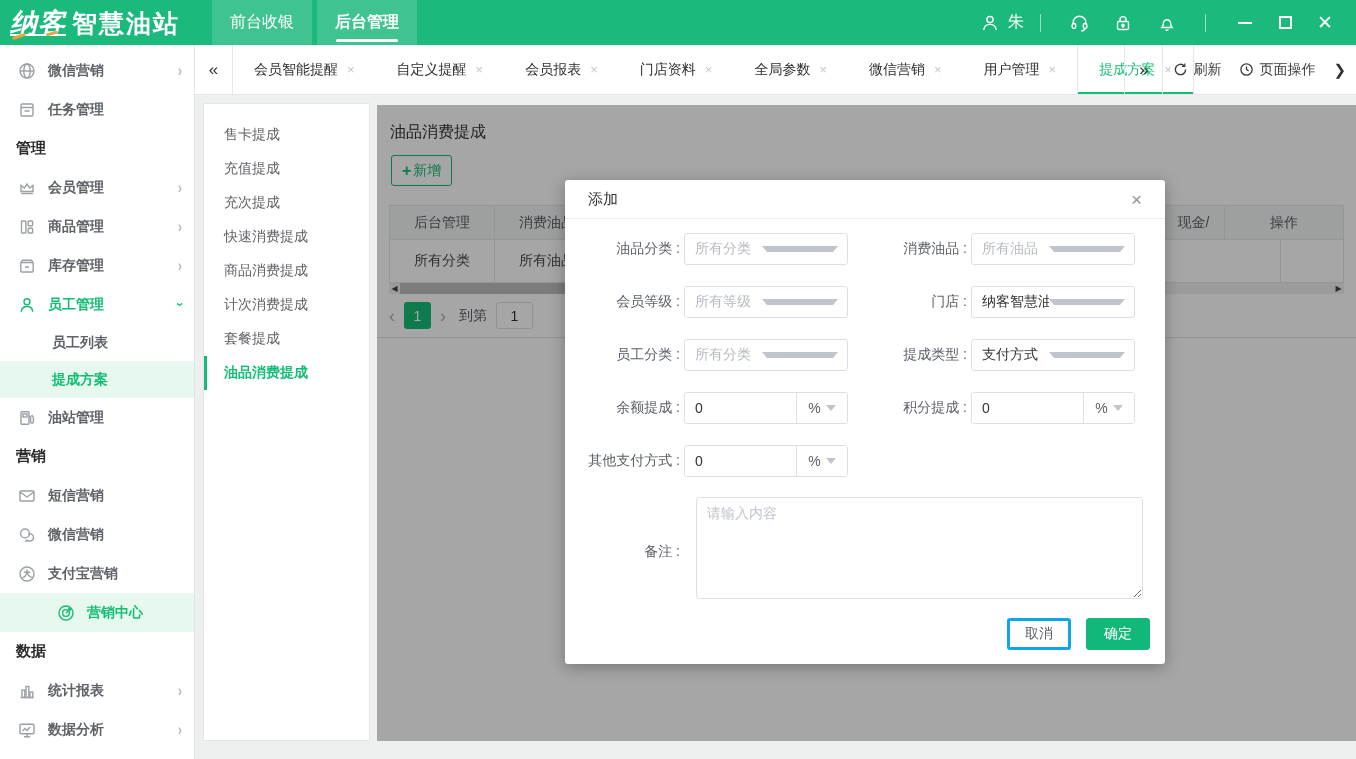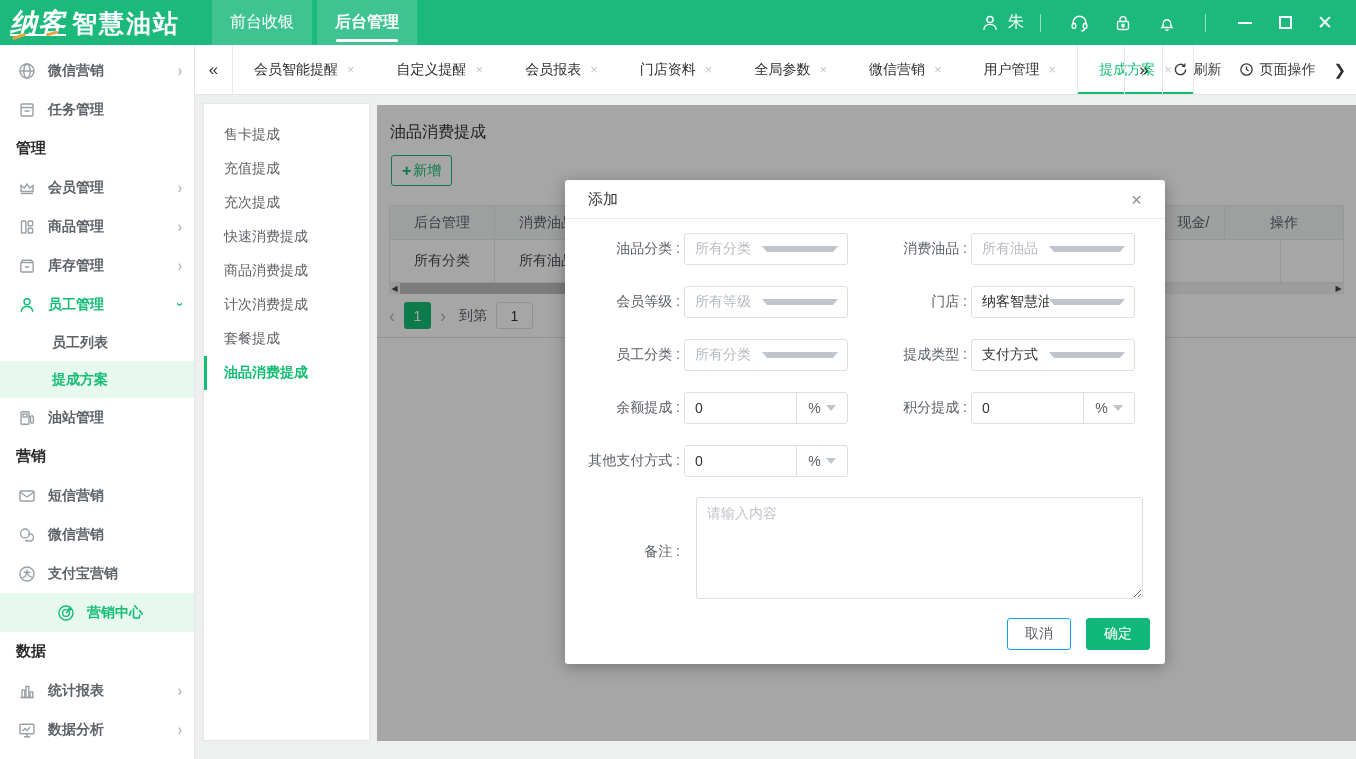--- a/index.html
+++ b/index.html
@@ -132,21 +132,21 @@
   .combo input { flex:1; border:none; outline:none; padding-left:10px; font-size:14px; color:#333; min-width:0; }
   .combo .unit { width:51px; border-left:1px solid #dcdfe6; display:flex; align-items:center;
     justify-content:center; gap:5px; font-size:14px; color:#5a5e66; background:#fff; cursor:pointer; flex:none; }
   .m-row.tall .m-lbl { margin-top:8px; }
   .remark { width:447px; height:102px; border:1px solid #dcdfe6; border-radius:3px; padding:7px 10px;
     font-size:14px; color:#333; font-family:inherit; resize:both; outline:none; }
   .remark::placeholder { color:#c0c4cc; }
   .m-foot { position:absolute; right:15px; bottom:14px; display:flex; gap:15px; }
   .btn { height:32px; width:64px; border-radius:3px; font-size:14px; display:flex; align-items:center;
     justify-content:center; cursor:pointer; }
-  .btn.cancel { background:#fff; border:1px solid #0ea5e9; color:#5a5e66; }
+  .btn.cancel { background:#fff; border:3px solid #0ea5e9; color:#5a5e66; }
   .btn.ok { background:#12b77a; border:1px solid #12b77a; color:#fff; }
 </style>
 </head>
 <body>
 
 <div class="header">
   <div class="logo">
     <span class="logo-cn">纳客</span>
     <span class="logo-rest">智慧油站</span>
   </div>

